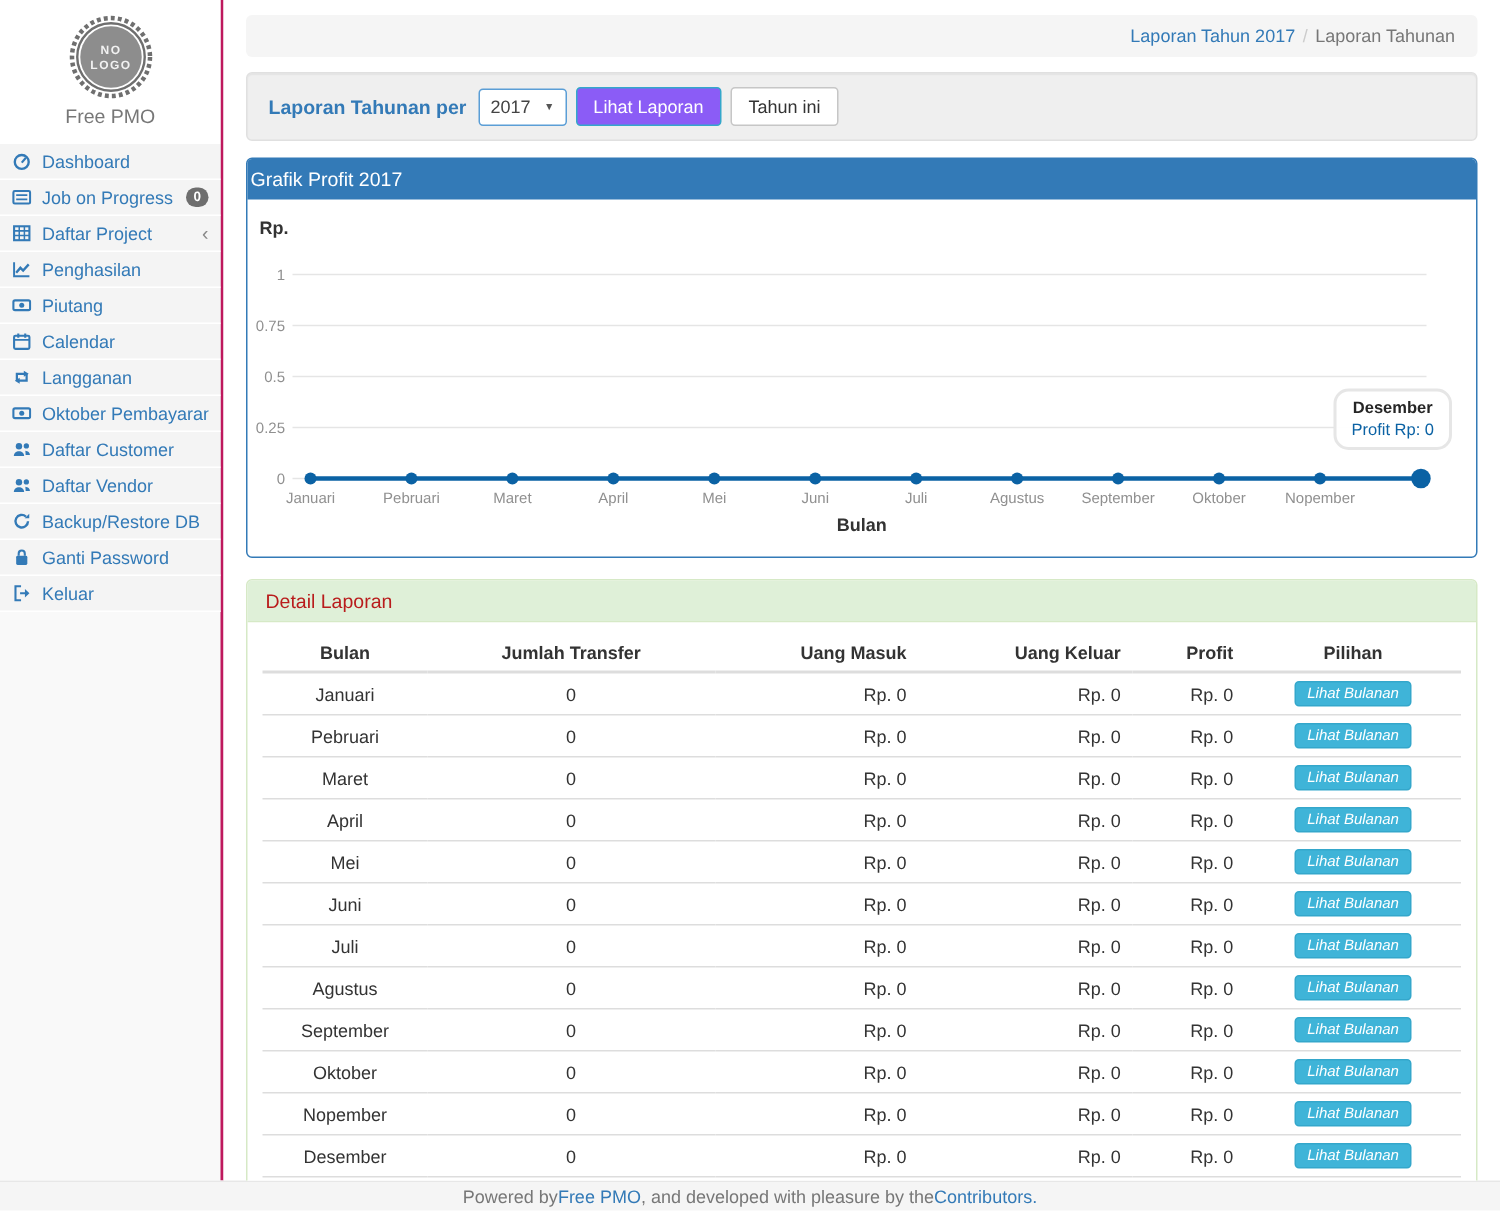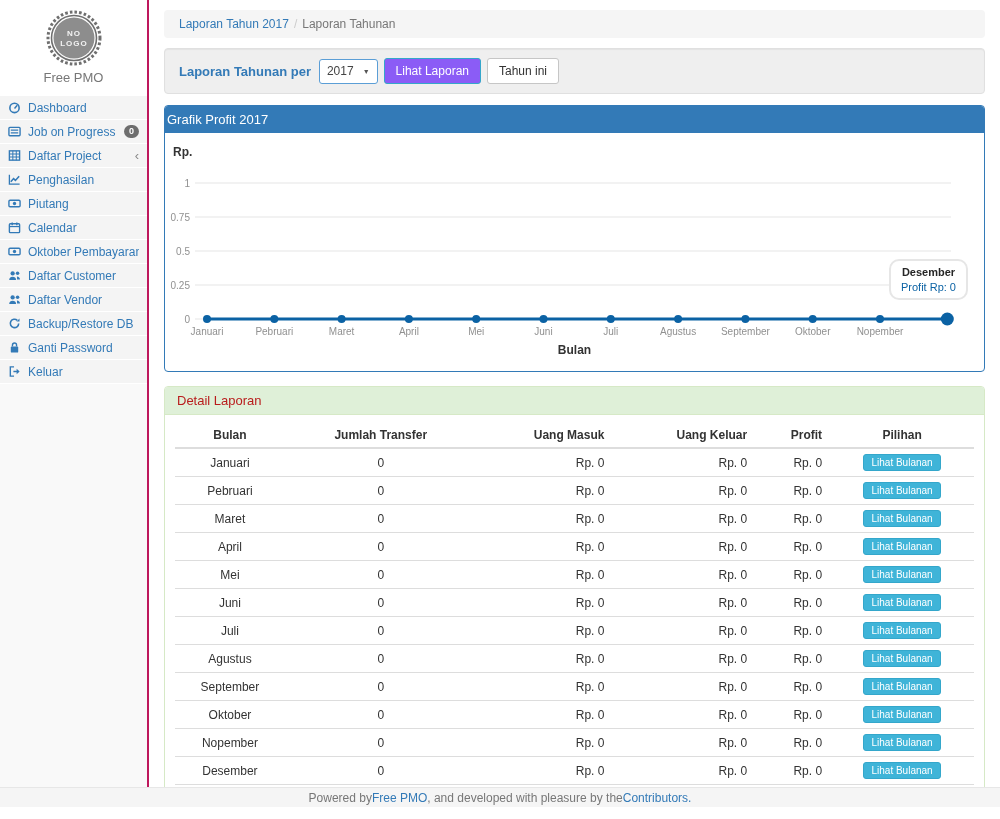--- a/index.html
+++ b/index.html
@@ -69,21 +69,21 @@
   .tt-label { font-weight:bold; font-size:11px; color:#262626; }
   .tt-value { font-size:11px; color:#0b62a4; margin-top:3px; }
 
   
   table { width:100%; border-collapse:collapse; font-size:12px; }
   th, td { padding:5px 8px; line-height:14px; }
   thead th { border-bottom:2px solid #ddd; font-weight:bold; }
   tbody td { border-top:1px solid #ddd; }
   .total-row td { font-weight:bold; border-bottom:1px solid #ddd; }
   .al-c { text-align:center; } .al-r { text-align:right; }
-  .btn-xs { background:#3fb4d8; border:1px solid #34a7cb; color:#fff; border-radius:3px; font-size:10px; padding:2px 7px; cursor:pointer; font-family:inherit; }
+  .btn-xs { background:#3fb4d8; border:1px solid #34a7cb; color:#fff; border-radius:3px; font-size:10px; padding:2px 7px; cursor:pointer; font-family:inherit;font-style:italic; }
 
   
   footer {
     height:20px; background:#f5f5f5; border-top:1px solid #e7e7e7;
     display:flex; align-items:center; justify-content:center; color:#777; font-size:12px;
   }
   footer a { color:#337ab7; text-decoration:none; cursor:pointer; }
 </style>
 </head>
 <body>
@@ -155,20 +155,31 @@
               <rect x="1.5" y="3" width="11" height="9.5" rx="1" fill="none" stroke="currentColor" stroke-width="1.5"></rect>
               <path d="M1.5 6h11" stroke="currentColor" stroke-width="1.3" fill="none"></path>
               <path d="M4.5 1.5v3M9.5 1.5v3" stroke="currentColor" stroke-width="1.5" fill="none"></path>
             </svg>
           </span>
           <span class="mi-label">Calendar</span>
         </div>
         <div class="menu-item">
           <span class="mi-icon">
             <svg viewBox="0 0 14 14">
+              <path d="M3.5 9.5V4.5h5.5" fill="none" stroke="currentColor" stroke-width="1.6"></path>
+              <path d="M8.5 2.3 12 4.5 8.5 6.7z" fill="currentColor"></path>
+              <path d="M10.5 4.5v5H5" fill="none" stroke="currentColor" stroke-width="1.6"></path>
+              <path d="M5.5 7.3 2 9.5l3.5 2.2z" fill="currentColor"></path>
+            </svg>
+          </span>
+          <span class="mi-label">Langganan</span>
+        </div>
+        <div class="menu-item">
+          <span class="mi-icon">
+            <svg viewBox="0 0 14 14">
               <rect x="1" y="3.5" width="12" height="7" rx="1.2" fill="none" stroke="currentColor" stroke-width="1.5"></rect>
               <circle cx="7" cy="7" r="1.8" fill="currentColor"></circle>
             </svg>
           </span>
           <span class="mi-label">Oktober Pembayaran</span>
         </div>
         <div class="menu-item">
           <span class="mi-icon">
             <svg viewBox="0 0 14 14">
               <circle cx="5" cy="4.8" r="2.3" fill="currentColor"></circle>
@@ -216,21 +227,21 @@
               <path d="M9.3 4 12.5 7 9.3 10z" fill="currentColor"></path>
             </svg>
           </span>
           <span class="mi-label">Keluar</span>
         </div>
       </nav>
   </aside>
 
   <main class="content">
 
-    <ol class="breadcrumb" style="list-style:none;display:flex;align-items:center;">
+    <ol class="breadcrumb" style="list-style:none;display:flex;align-items:center;justify-content:flex-end;">
       <a>Laporan Tahun 2017</a>
       <span class="bc-sep">/</span>
       <span>Laporan Tahunan</span>
     </ol>
 
     <div class="well">
       <span class="filter-label">Laporan Tahunan per</span>
       <span class="select">
         <span>2017</span>
         <span class="caret">▼</span>

